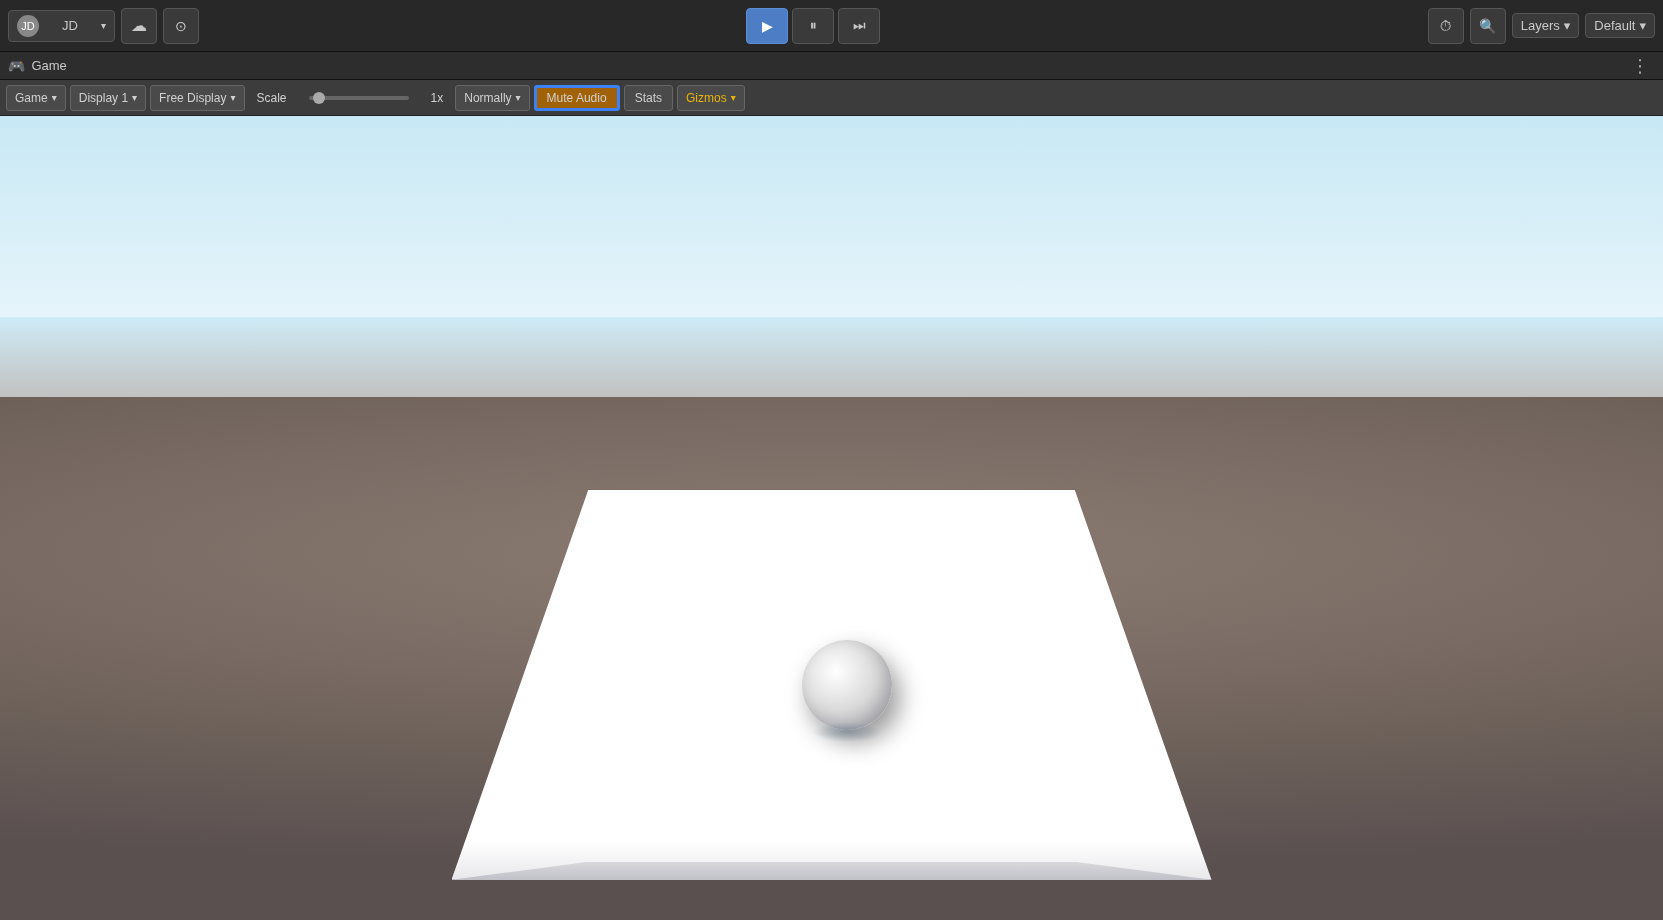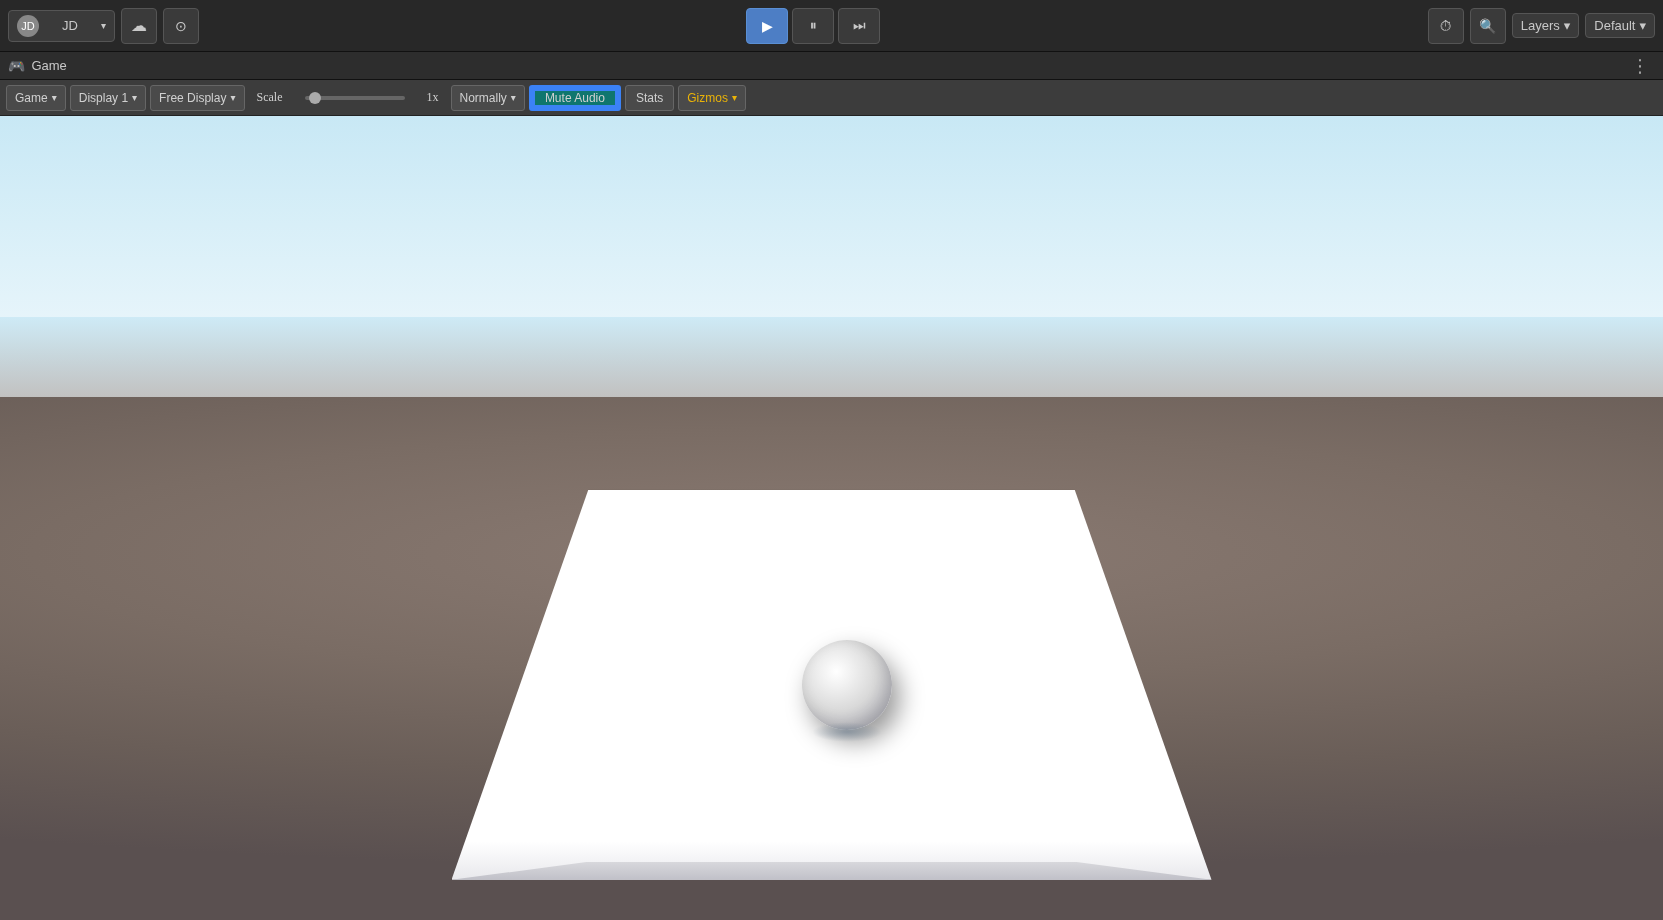--- a/index.html
+++ b/index.html
@@ -170,42 +170,41 @@
       font-size: 12px;
       height: 26px;
     }
     .scale-control {
       display: flex;
       align-items: center;
       gap: 22px;
       padding: 0 8px;
       color: #d0d0d0;
       font-size: 12px;
-      font-family: Liberation Serif, serif;
     }
     .scale-slider {
       width: 100px;
       height: 4px;
       background: #666;
       border-radius: 2px;
       position: relative;
     }
     .scale-slider-thumb {
       width: 12px;
       height: 12px;
       background: #aaa;
       border-radius: 50%;
       position: absolute;
       top: -4px;
       left: 4px;
     }
     .mute-audio-btn {
       padding: 3px 10px;
-      background: #0f766e;
-      border: 6px solid #3b82f6;
+      background: #a16207;
+      border: 3px solid #3b82f6;
       border-radius: 3px;
       color: #d0d0d0;
       font-size: 12px;
       cursor: pointer;
       height: 26px;
       display: flex;
       align-items: center;
       text-align: center;
     }
     .stats-btn {

